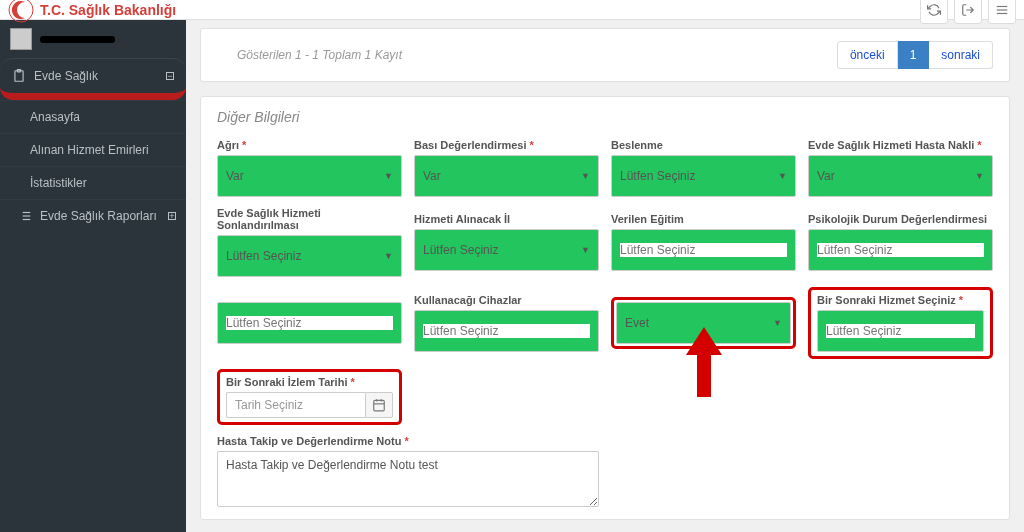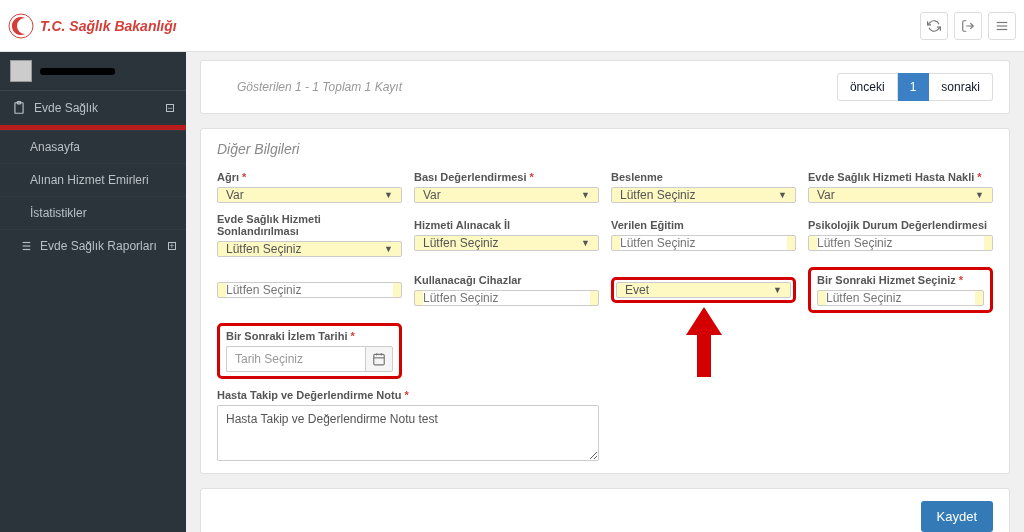--- a/index.html
+++ b/index.html
@@ -1,20 +1,20 @@
 <!DOCTYPE html>
 <html><head>
   <meta charset="utf-8">
   <style>
     * { box-sizing: border-box; margin: 0; padding: 0; }
     body { font-family: Arial, sans-serif; font-size: 13px; background: #f0f0f0; color: #333; }
     
     .topbar {
-      height: 52px; background: #fff; border-bottom: 1px solid #e0e0e0;
-      display: flex; justify-content: space-between; align-items: center; padding: 0 8px; font-style: italic;
+      height: 20px; background: #fff; border-bottom: 1px solid #e0e0e0;
+      display: flex; justify-content: space-between; align-items: center; padding: 0 8px;
     }
     .topbar-left { display: flex; align-items: center; gap: 6px; }
     .logo-crescent {
       width: 26px; height: 26px; position: relative;
     }
     .logo-crescent svg { width: 26px; height: 26px; }
     .brand { color: #d43f3a; font-weight: bold; font-size: 14px; }
     .topbar-right { display: flex; gap: 6px; }
     .top-btn {
       width: 28px; height: 28px; border: 1px solid #ddd; border-radius: 3px;
@@ -24,22 +24,22 @@
     
     .main { display: flex; min-height: calc(100vh - 36px); }
     
     .sidebar { width: 186px; background: #2b343a; color: #b8c0c6; flex-shrink: 0; }
     .user-box { padding: 8px 10px; display: flex; align-items: center; gap: 8px; }
     .avatar { width: 22px; height: 22px; background: #ccc; border: 1px solid #999; }
     .user-name-strip { width: 75px; height: 7px; background: #000; border-radius: 3px; }
     
     .sidebar-section {
       display: flex; align-items: center; justify-content: space-between;
-      padding: 10px 12px; border-top: 1px solid #3a444c; border-bottom: 5px solid #b91c1c;
-      cursor: pointer; font-size: 12px;
+      padding: 10px 12px; border-top: 1px solid #3a444c; border-bottom: 7px solid #b91c1c;
+      cursor: pointer; font-size: 12px; border-radius: 13px;
     }
     .sidebar-section-left { display: flex; gap: 8px; align-items: center; }
     
     .sidebar-item {
       padding: 9px 10px 9px 30px; font-size: 12px; cursor: pointer;
       border-top: 1px solid #323b42;
     }
     .sidebar-item.reports {
       display: flex; align-items: center; gap: 8px; justify-content: space-between;
       padding-left: 18px;
@@ -50,38 +50,38 @@
     .content { flex: 1; padding: 8px 14px; }
     
     .panel {
       background: #fff; border: 1px solid #e0e0e0; border-radius: 3px;
       margin-bottom: 14px; padding: 12px 16px;
     }
     
     .panel-top-row { display: flex; justify-content: space-between; align-items: center; color: #999; font-style: italic; font-size: 12px; margin-left: 20px; }
     .pager { display: flex; }
     .pager-btn {
-      padding: 6px 12px; border: 1px solid #ddd; font-size: 12px; color: #0f172a;
+      padding: 6px 12px; border: 1px solid #ddd; font-size: 12px; color: #1d4ed8;
       background: #fff; cursor: pointer; font-style: normal;
     }
     .pager-btn.active { background: #3b7fc4; color: #fff; border-color: #3b7fc4; }
     .pager-btn:first-child { border-radius: 3px 0 0 3px; }
     .pager-btn:last-child { border-radius: 0 3px 3px 0; }
     .pager-btn + .pager-btn { border-left: none; }
     
     .section-title { color: #888; font-size: 14px; font-style: italic; margin-bottom: 14px; }
     
     .grid { display: grid; grid-template-columns: repeat(4, 1fr); gap: 10px 12px; }
     .field { display: flex; flex-direction: column; gap: 4px; justify-content: center; }
     .field.span2 { grid-column: span 2; }
     .label { font-weight: bold; font-size: 11px; color: #555; }
     .label .req { color: #d43f3a; }
     .control {
-      height: 16px; border: 1px solid #ccc; border-radius: 2px; padding: 4px 8px;
-      font-size: 12px; background: #fef9c3; color: #555; width: 100%;
+      height: 42px; border: 1px solid #ccc; border-radius: 2px; padding: 4px 8px;
+      font-size: 12px; background: #22c55e; color: #555; width: 100%;
       display: flex; align-items: center; justify-content: space-between;
     }
     .control.select { cursor: pointer; }
     .caret { font-size: 9px; color: #555; }
     .control input { border: none; outline: none; font-size: 12px; width: 100%; color: #555; }
     .highlight-red { border: 3px solid #d40000; border-radius: 5px; padding: 2px; }
     
     .date-group { display: flex; }
     .date-input { flex: 1; height: 26px; border: 1px solid #ccc; border-right: none; border-radius: 2px 0 0 2px; padding: 0 8px; font-size: 12px; color: #999; display:flex; align-items:center; background:#fff; }
     .date-btn { width: 28px; border: 1px solid #ccc; border-radius: 0 2px 2px 0; background: #f5f5f5; display:flex; align-items:center; justify-content:center; cursor:pointer; color:#777; }

